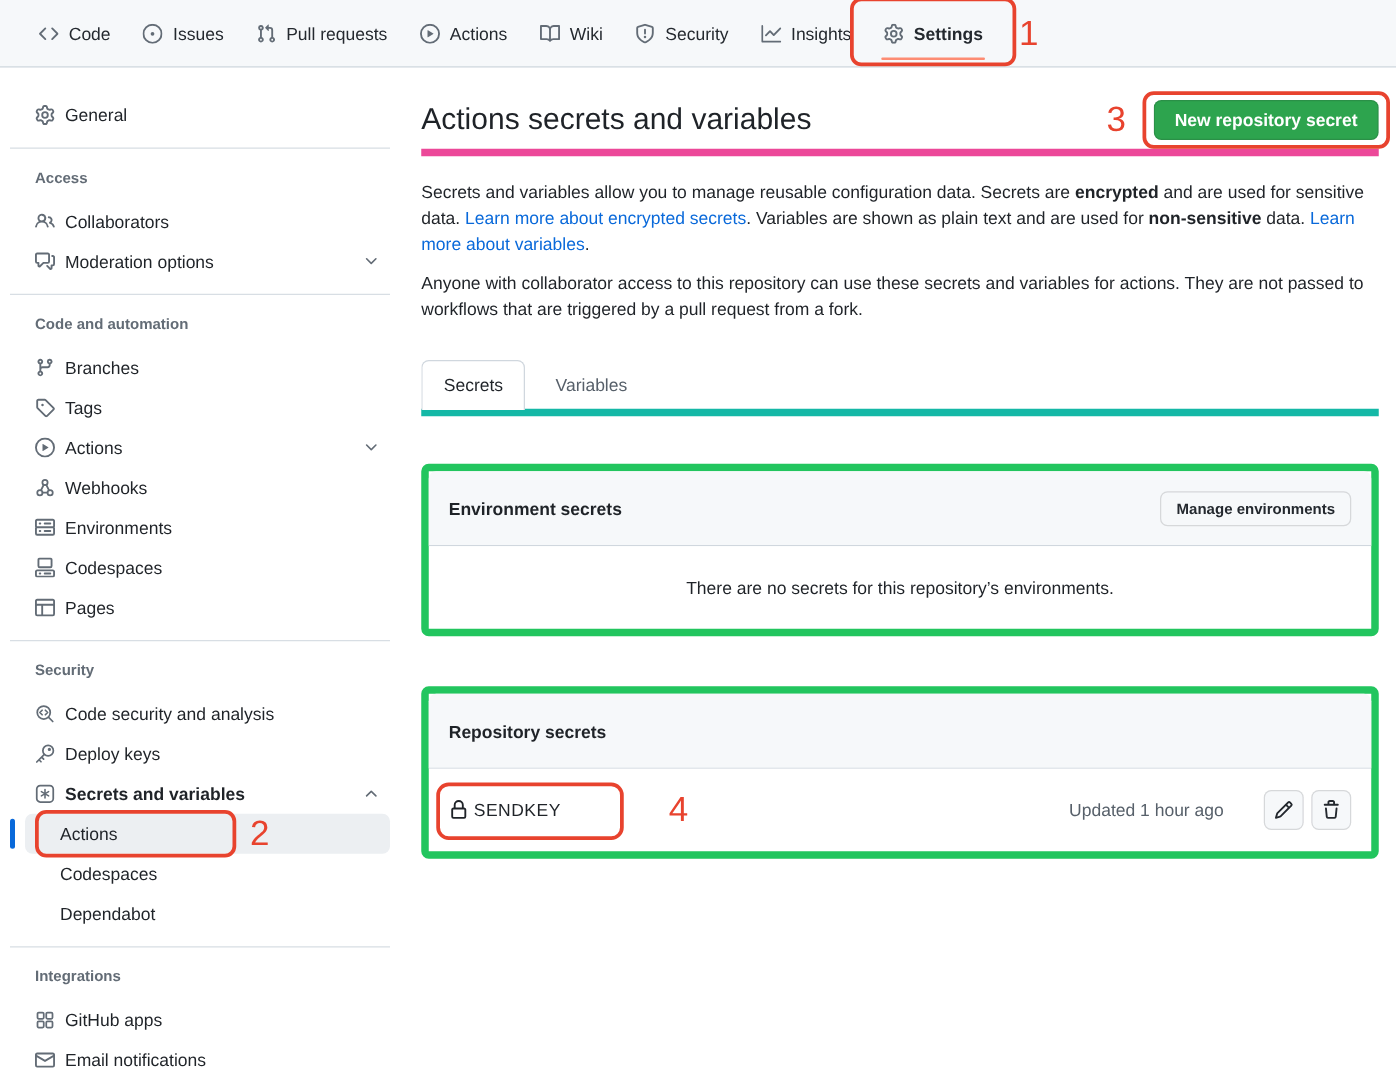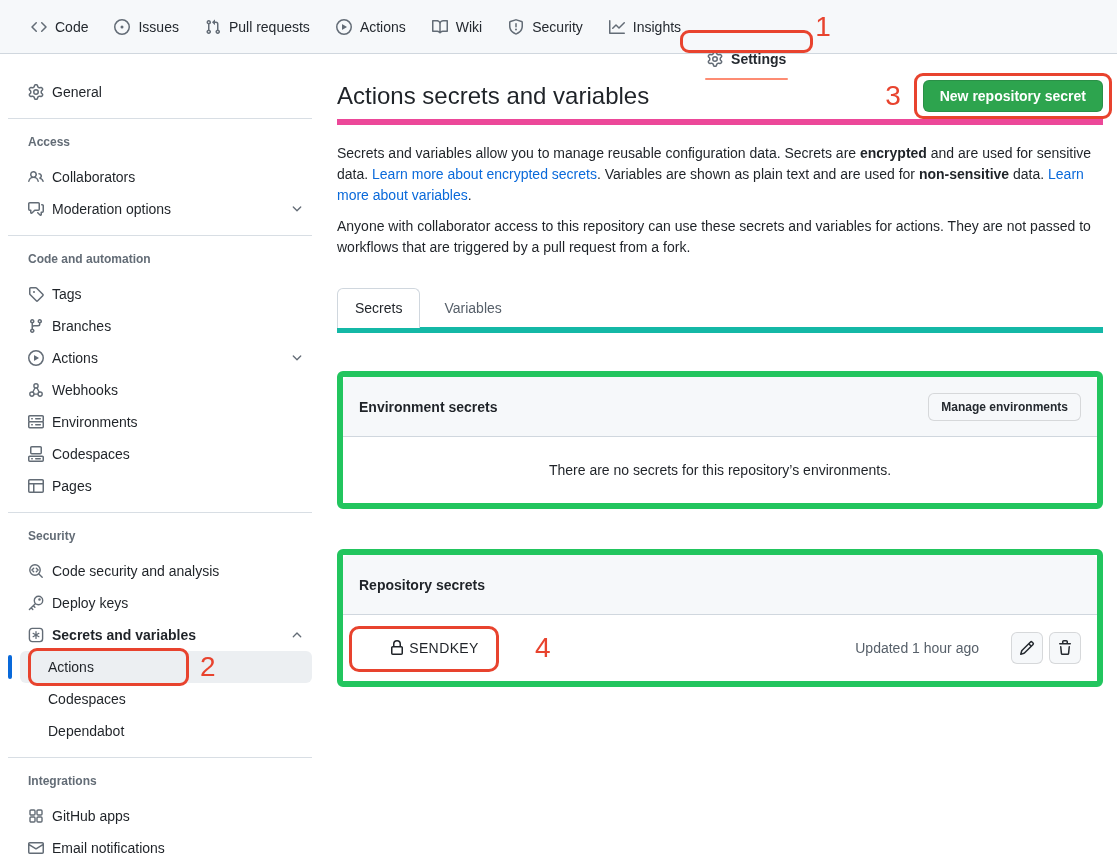--- a/index.html
+++ b/index.html
@@ -19,21 +19,21 @@
   .nav-item {
     position:relative; display:flex; align-items:center; gap:8px;
     padding:0 8px; margin:3px 5px 0 5px; color:#24292f; height:48px;
   }
   .nav-item span { white-space:nowrap; }
   .nav-item.active { font-weight:700; }
   .nav-item.active::after {
     content:""; position:absolute; left:6px; right:6px; bottom:3px;
     height:2.5px; background:#fd8c73; border-radius:3px;
   }
-  .settings-wrap { position:relative; display:flex;margin-top:32px; }
+  .settings-wrap { position:relative; display:flex; }
   .anno-box {
     position:absolute; border:3.5px solid #e8432e; border-radius:9px;
     pointer-events:none; z-index:5;
   }
   .box1 { inset:-2px -14px 0 -14px; }
   .anno-num {
     color:#e8432e; font-size:28px; line-height:1; font-weight:400;
     align-self:center;
   }
   .n1 { margin-left:16px; }
@@ -108,21 +108,21 @@
   .box-title { font-size:14px; font-weight:700; }
   .btn {
     margin-left:auto; background:#f6f8fa; border:1px solid rgba(31,35,40,0.15);
     border-radius:6px; height:28px; padding:0 12px; font-size:12px; font-weight:700;
     color:#24292f; cursor:pointer; font-family:inherit;
   }
   .box-empty { padding:25px 16px; text-align:center; color:#1f2328; }
 
   .repo-box { margin-top:40px; }
   .secret-row { display:flex; align-items:center; padding:17px 16px; }
-  .secret-name-wrap { position:relative; display:flex; align-items:center; gap:4px; width:150px;justify-content:center; }
+  .secret-name-wrap { position:relative; display:flex; align-items:center; gap:4px; width:150px; }
   .secret-name-wrap .ic { fill:#1f2328; }
   .secret-name { font-size:14px; letter-spacing:0.4px; }
   .box4 { left:-10px; top:-14px; width:150px; height:46px; border-radius:10px; }
   .n4 { margin-left:26px; }
   .updated { margin-left:auto; margin-right:26px; color:#57606a; }
   .icon-btn {
     width:32px; height:32px; background:#f6f8fa; border:1px solid rgba(31,35,40,0.15);
     border-radius:6px; display:flex; align-items:center; justify-content:center;
     cursor:pointer; margin-left:6px;
   }
@@ -321,29 +321,29 @@
           <svg class="ic chev">
             <use href="#i-chevdown"></use>
           </svg>
         </a>
     </div>
     <hr class="side-divider">
     <div class="side-header">Code and automation</div>
     <div class="side-list">
       <a class="side-item">
           <svg class="ic">
+            <use href="#i-branch"></use>
+          </svg>
+          <span>Branches</span>
+        </a>
+      <a class="side-item">
+          <svg class="ic">
             <use href="#i-tag"></use>
           </svg>
           <span>Tags</span>
-        </a>
-      <a class="side-item">
-          <svg class="ic">
-            <use href="#i-branch"></use>
-          </svg>
-          <span>Branches</span>
         </a>
       <a class="side-item">
           <svg class="ic">
             <use href="#i-play"></use>
           </svg>
           <span>Actions</span>
           <svg class="ic chev">
             <use href="#i-chevdown"></use>
           </svg>
         </a>

